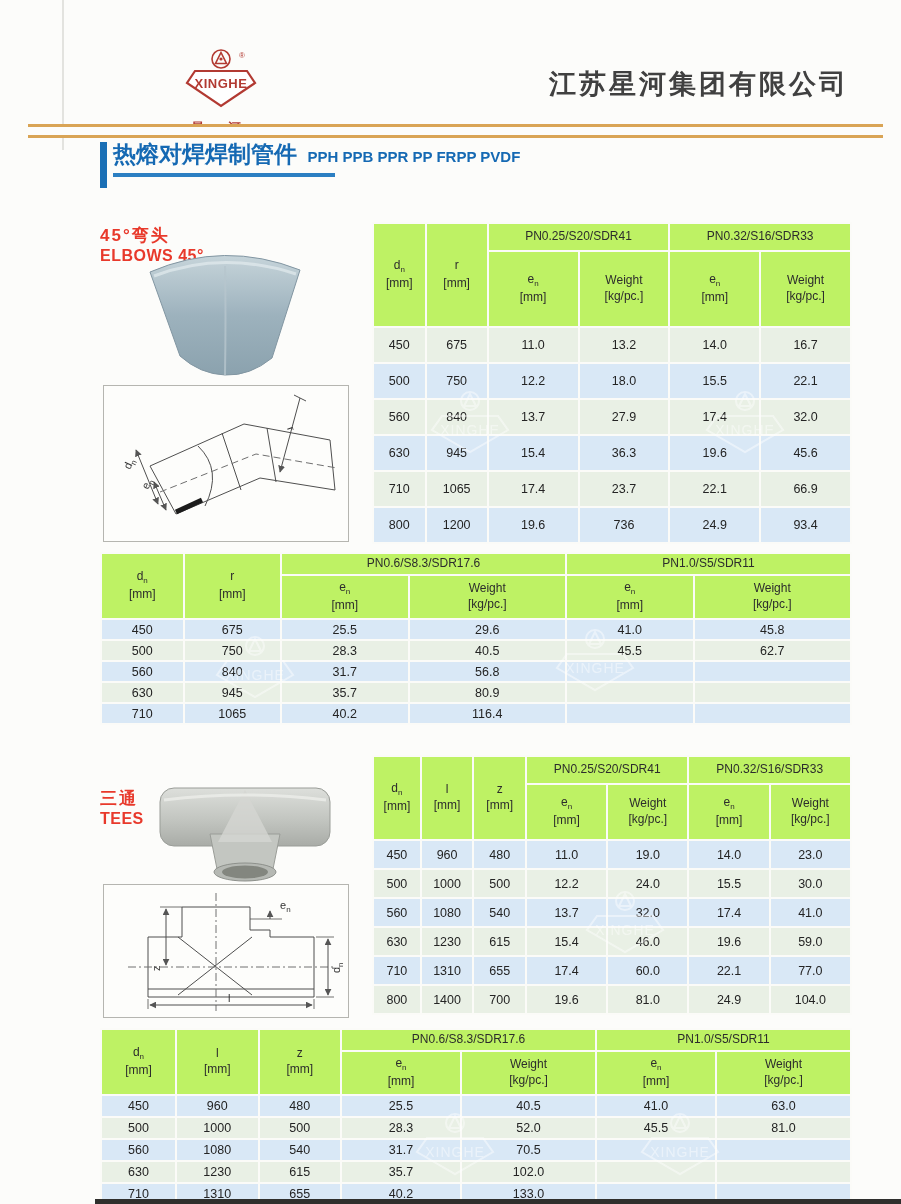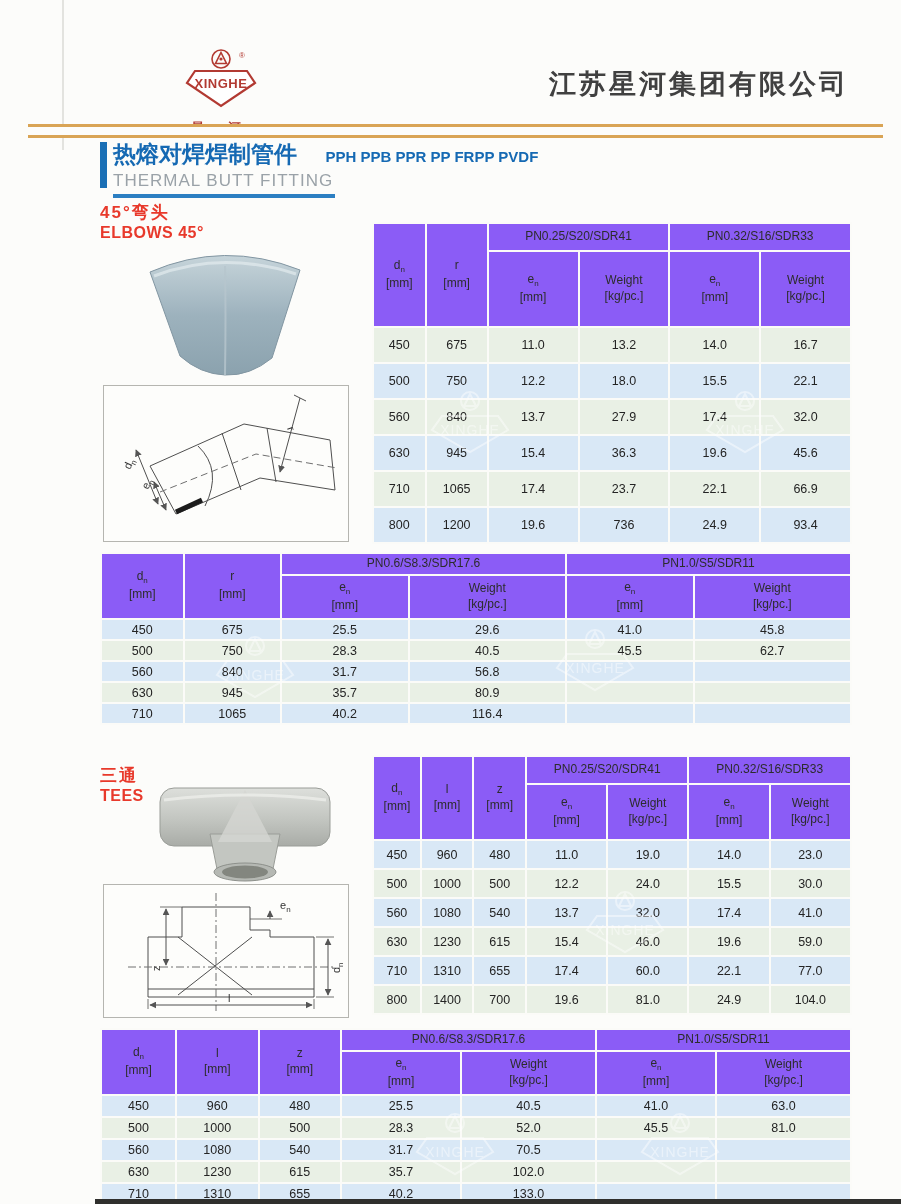--- a/index.html
+++ b/index.html
@@ -14,35 +14,35 @@
   .company-block{position:absolute;right:22px;top:66px;text-align:left;width:330px;}
   .company-cn{color:#404040;font-size:27px;font-weight:bold;letter-spacing:3px;font-family:"DejaVu Serif",serif;}
   .company-en{color:#b4b8bc;font-size:12px;letter-spacing:1.6px;margin-top:3px;}
   .gold-rule{position:absolute;left:28px;right:18px;top:124px;height:8px;
     border-top:3px solid #d9a455;border-bottom:3px solid #d9a455;background:#fcfcfa;}
   
   .title-block{position:absolute;left:100px;top:139px;padding-left:13px;}
   .title-bar{position:absolute;left:0;top:3px;width:7px;height:46px;background:#1a6fb5;}
   .title-line1{white-space:nowrap;}
   .title-cn{color:#1569b3;font-size:23px;font-weight:bold;}
-  .title-materials{color:#1569b3;font-size:15px;font-weight:bold;margin-left:24px;}
+  .title-materials{color:#1569b3;font-size:15px;font-weight:bold;margin-left:6px;}
   .title-en{color:#9aa2a8;font-size:17px;letter-spacing:1px;margin-top:1px;}
   .title-underline{width:222px;height:4px;background:#2c7fc2;margin-top:3px;}
   
   .sec-head{position:absolute;left:100px;color:#e8392b;font-weight:bold;line-height:1.2;}
-  .sec-head .cn{font-size:17px;letter-spacing:2px;}
+  .sec-head .cn{font-size:17px;letter-spacing:2px;margin-top:23px;}
   .sec-head .en{font-size:16px;letter-spacing:.5px;}
   
   .photo{position:absolute;}
   .diagram-box{position:absolute;border:1px solid #b5b5b0;background:#fdfdfb;}
   
   .tblwrap{position:absolute;}
   table.spec{border-collapse:collapse;table-layout:fixed;width:100%;}
   .spec th,.spec td{border:2px solid #fbfbf8;text-align:center;font-weight:normal;padding:0;}
-  .spec th{background:#8b5cf6;font-size:12px;line-height:1.3;color:#2c2c2c;}
+  .spec th{background:#bef264;font-size:12px;line-height:1.3;color:#2c2c2c;}
   .spec td{font-size:12.5px;color:#242424;}
   .spec sub{font-size:8px;}
   .h-tall .grp{height:26px;}  .h-tall .sh{height:74px;}
   .h-mid  .grp{height:26px;}  .h-mid  .sh{height:54px;}
   .h-short .grp{height:20px;} .h-short .sh{height:42px;}
   .t-ea td{height:34px;} .t-eb td{height:19px;}
   .t-ta td{height:27px;} .t-tb td{height:20px;}
   tbody.sg tr:nth-child(odd) td{background:#e9f0e5;}
   tbody.sg tr:nth-child(even) td{background:#d9e8f6;}
   tbody.sb tr:nth-child(odd) td{background:#d9e8f6;}
@@ -103,21 +103,20 @@
   </div>
 
   <div class="gold-rule"></div>
 
   <div class="title-block">
     <div class="title-bar"></div>
     <div class="title-line1">
       <span class="title-cn">热熔对焊焊制管件</span>
       <span class="title-materials">PPH PPB PPR PP FRPP PVDF</span>
     </div>
-    <div class="title-en">THERMAL BUTT FITTING</div>
     <div class="title-underline"></div>
   </div>
 
   <div class="sec-head" style="top:203px;">
     <div class="cn">45°弯头</div>
     <div class="en">ELBOWS 45°</div>
   </div>
 
   <svg class="photo" style="left:122px;top:246px;" width="205" height="138" viewBox="0 0 205 138">
     <path d="M28,26 Q102,-6 178,24 L150,112 Q128,130 103,129 Q78,128 58,110 Z" fill="url(#elbow-grad)" stroke="#8296a2" stroke-width="1"></path>

